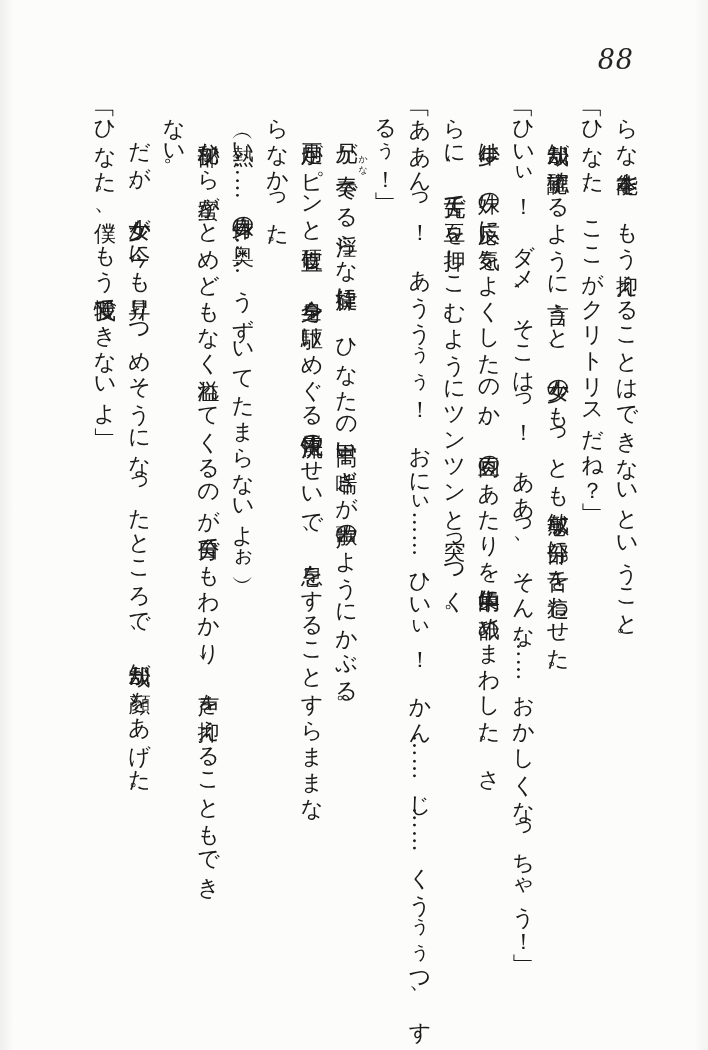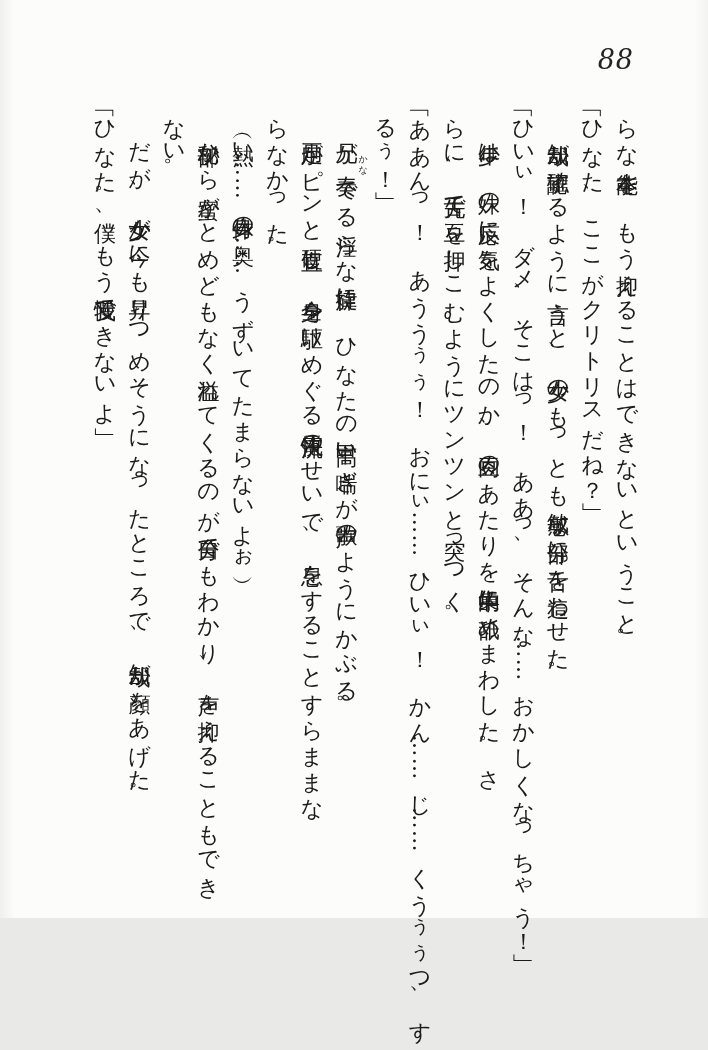--- a/index.html
+++ b/index.html
@@ -8,21 +8,21 @@
   }
   body {
     width: 708px;
     height: 1050px;
     overflow: hidden;
     background: #e9e9e7;
   }
   .page {
     position: relative;
     width: 708px;
-    height: 918px;
+    height: 1050px;
     background: linear-gradient(90deg, #efefed 0px, #fcfcfb 14px, #fcfcfb 694px, #f3f3f1 708px),
                 #fcfcfb;
     font-family: "DejaVu Serif", "Liberation Serif", serif;
     color: #1b1b1b;
   }
   .page-number {
     position: absolute;
     top: 44px;
     right: 74px;
     font-size: 27px;

